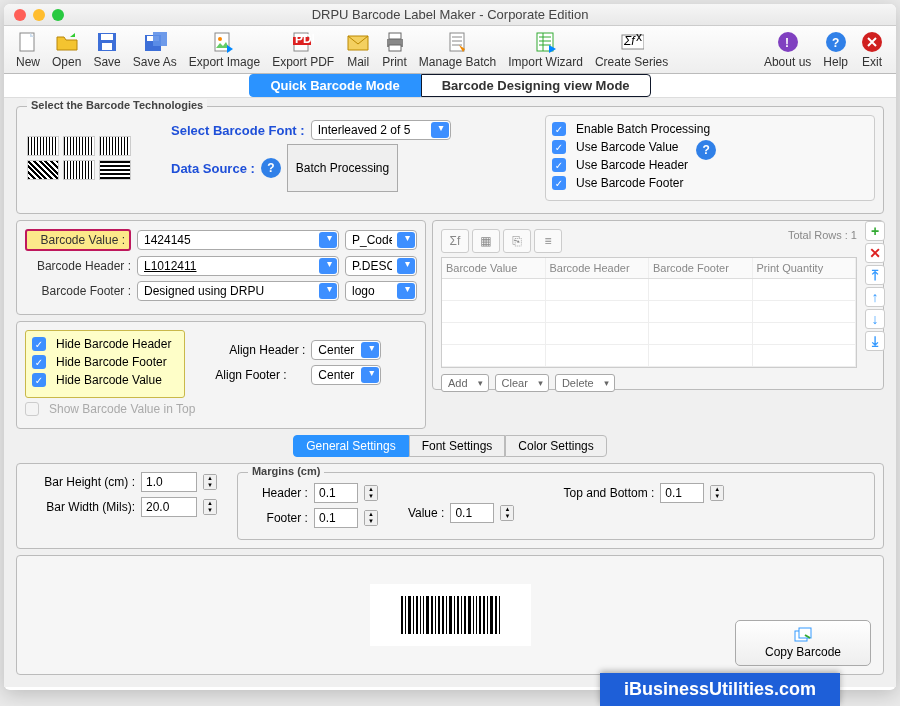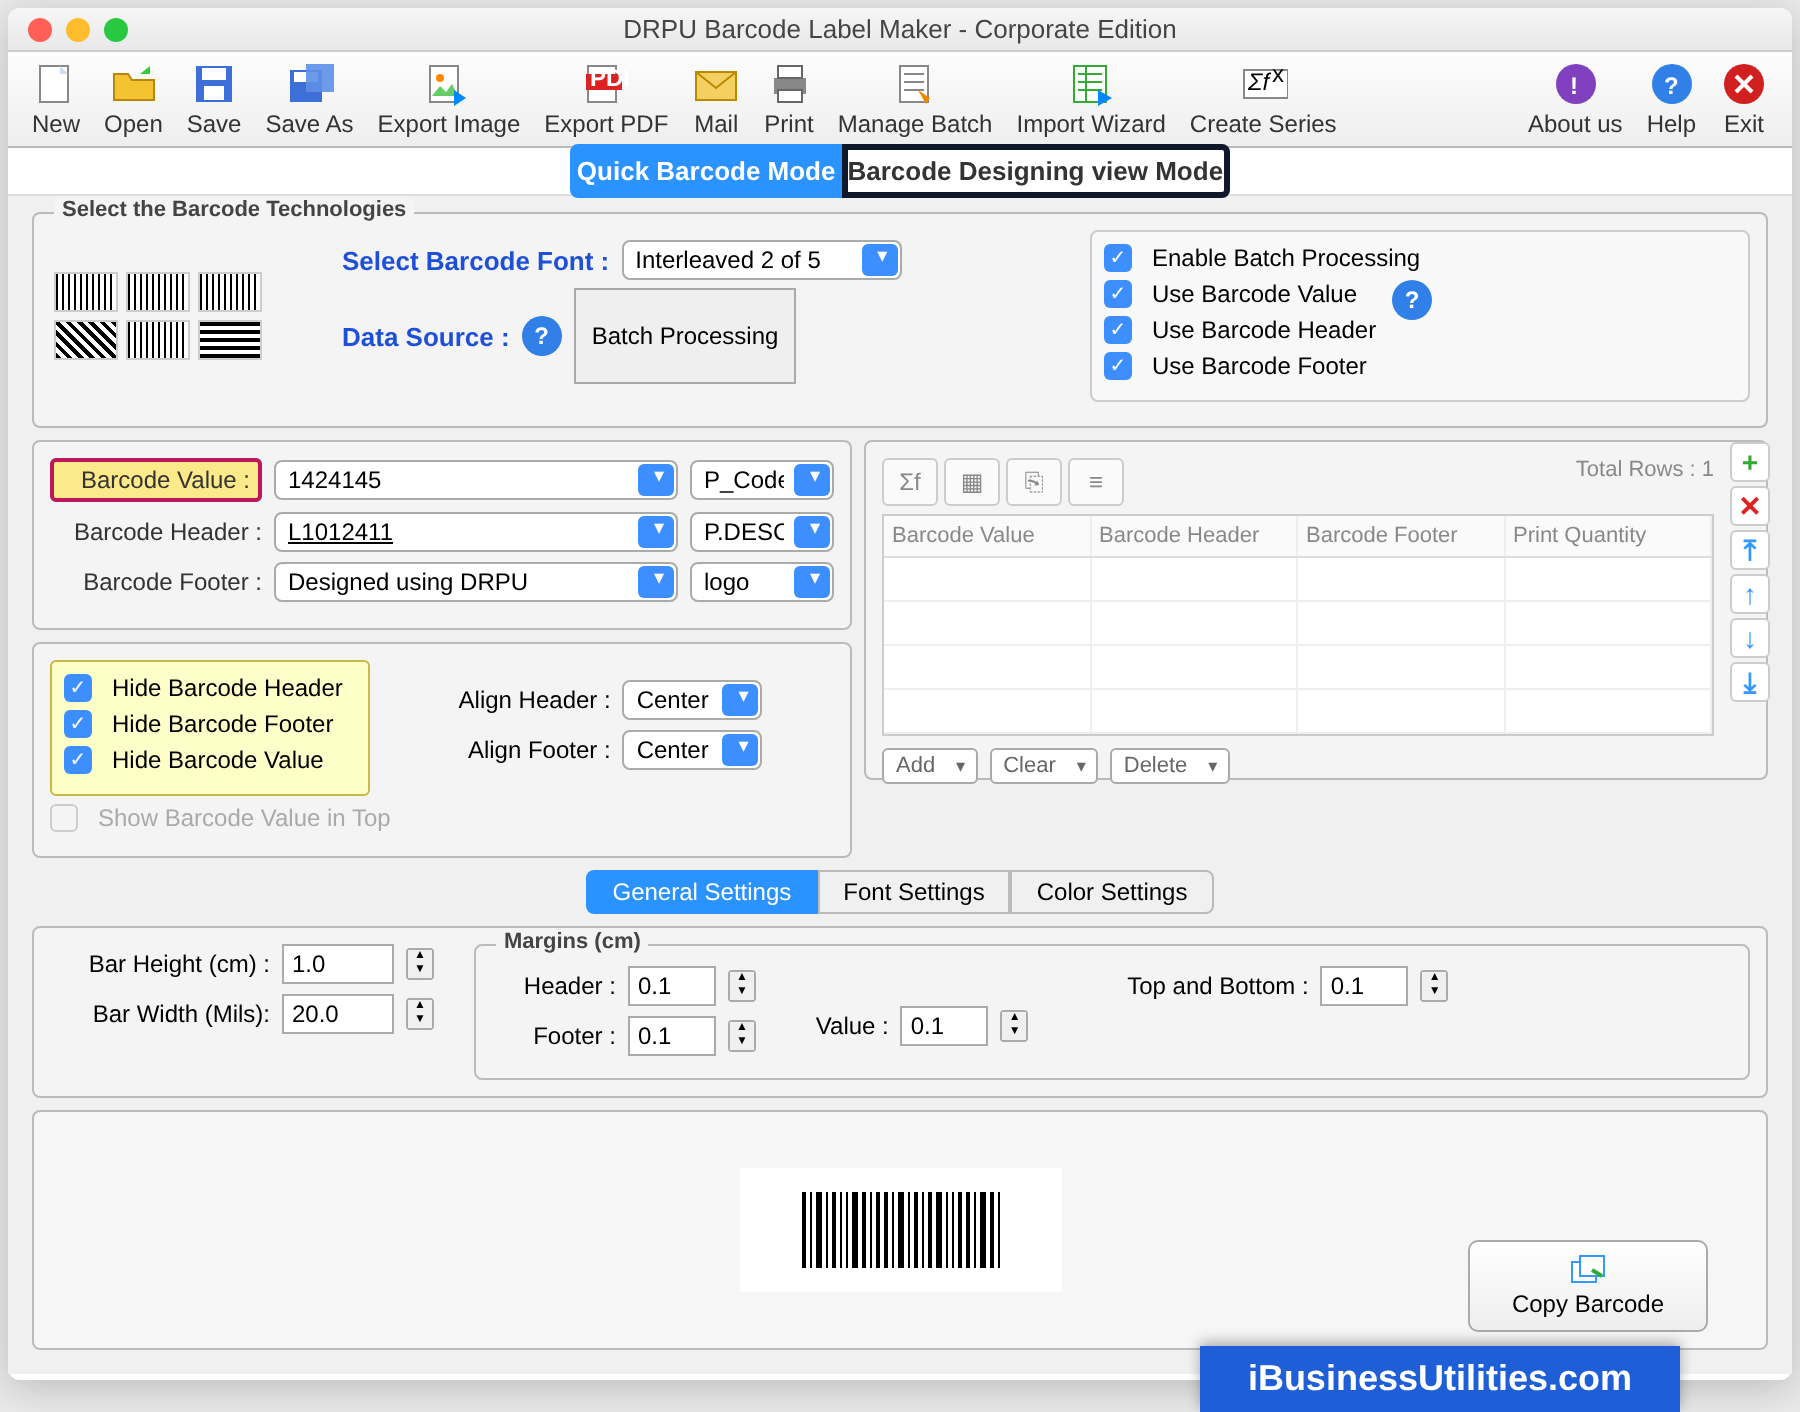--- a/index.html
+++ b/index.html
@@ -8,21 +8,21 @@
 .titlebar{height:22px;background:linear-gradient(#f6f6f6,#e8e8e8);border-radius:6px 6px 0 0;border-bottom:1px solid #ccc;display:flex;align-items:center;position:relative}
 .traffic{display:flex;gap:7px;padding-left:10px}
 .tl{width:12px;height:12px;border-radius:50%}
 .tl.r{background:#ff5f57}.tl.y{background:#ffbd2e}.tl.g{background:#28c940}
 .wintitle{position:absolute;left:0;right:0;text-align:center;font-size:13px;color:#444}
 .toolbar{height:48px;background:linear-gradient(#fdfdfd,#eee);border-bottom:1px solid #bbb;display:flex;align-items:center;padding:0 6px}
 .tbtn{display:flex;flex-direction:column;align-items:center;margin:0 6px;cursor:pointer;font-size:11px;color:#333}
 .tbtn .ic{width:24px;height:24px;display:flex;align-items:center;justify-content:center;margin-bottom:1px}
 .spacer{flex:1}
 .modebar{height:24px;display:flex;justify-content:center;align-items:center;background:#fff;border-bottom:1px solid #ddd}
-.mtab{padding:3px 0;border:3px solid #0f172a;font-size:13px;font-weight:600;color:#333;cursor:pointer}
+.mtab{padding:3px 20px;border:1px solid #0f172a;font-size:13px;font-weight:600;color:#333;cursor:pointer}
 .mtab.active{background:#2b93ff;color:#fff;border-color:#2b93ff;border-radius:4px 0 0 4px}
 .mtab:last-child{border-radius:0 4px 4px 0}
 .content{background:#f0f0f0;padding:8px 12px;overflow:hidden}
 .fset{border:1px solid #bbb;border-radius:4px;padding:8px;margin-bottom:6px;background:#f4f4f4;position:relative}
 .ftitle{position:absolute;top:-8px;left:10px;background:#f4f4f4;padding:0 4px;font-size:11px;font-weight:600;color:#444}
 .row{display:flex;align-items:center;gap:6px;margin-bottom:4px}
 .lbl{color:#1e4fd8;font-weight:600;font-size:13px}
 .sel{appearance:none;border:1px solid #aaa;border-radius:4px;padding:2px 24px 2px 6px;background:#fff;position:relative}
 .selwrap{position:relative;display:inline-block}
 .selwrap::after{content:"";position:absolute;right:2px;top:2px;bottom:2px;width:18px;background:#3d8fff;border-radius:3px}
@@ -51,21 +51,21 @@
 .atb.active{background:#2b93ff;color:#fff;border-color:#2b93ff}
 .atb:first-child{border-radius:4px 0 0 4px}
 .atb:last-child{border-radius:0 4px 4px 0}
 .numinp{width:56px;border:1px solid #aaa;padding:2px 4px;background:#fff}
 .spn{display:inline-flex;flex-direction:column;border:1px solid #aaa;border-radius:2px}
 .spn span{font-size:6px;padding:0 3px;line-height:7px;cursor:pointer;background:#f0f0f0}
 .preview{border:1px solid #bbb;background:#f6f6f6;height:120px;border-radius:4px;display:flex;align-items:center;justify-content:center;margin-bottom:4px;position:relative}
 .barcode{background:#fff;padding:12px 30px;display:inline-block}
 .bars{display:flex;align-items:flex-end;height:38px}
 .bar{background:#000;margin:0 1px}
-.copybtn{position:absolute;right:29px;bottom:8px;border:1px solid #aaa;background:linear-gradient(#fff,#eee);padding:6px 14px;border-radius:5px;cursor:pointer;text-align:center;width:120px}
+.copybtn{position:absolute;right:12px;bottom:8px;border:1px solid #aaa;background:linear-gradient(#fff,#eee);padding:6px 14px;border-radius:5px;cursor:pointer;text-align:center;width:136px}
 .watermark{position:absolute;bottom:0;right:60px;background:#1e5fd8;color:#fff;padding:6px 24px;font-size:18px;font-weight:600;box-shadow:0 -2px 6px rgba(0,0,0,.3)}
 .bcicon{display:inline-block;width:32px;height:20px;border:1px solid #ccc;margin:2px;background:repeating-linear-gradient(90deg,#000 0,#000 1px,#fff 1px,#fff 3px)}
 .dropdown{border:1px solid #aaa;background:#fff;padding:2px 20px 2px 6px;position:relative;border-radius:3px;font-size:11px;color:#666}
 .dropdown::after{content:"▾";position:absolute;right:5px;top:3px;font-size:9px}
 .btnsrow{display:flex;gap:3px;margin-bottom:4px}
 .tinyic{width:28px;height:24px;border:1px solid #ccc;background:#fafafa;border-radius:3px;display:flex;align-items:center;justify-content:center;cursor:pointer;color:#888}
 svg{display:block}
 </style>
 </head>
 <body>
@@ -313,21 +313,21 @@
                 <span style="width:14px;height:14px;border:1px solid #ccc;border-radius:3px;margin-right:4px"></span>
                 <span>Show Barcode Value in Top</span>
               </div>
 </div>
 <div style="margin-top:10px">
 <div class="fldrow">
                 <span style="width:90px;text-align:right">Align Header :</span>
                 <span class="selwrap"><select class="sel" style="width:70px"><option>Center</option></select></span>
               </div>
 <div class="fldrow">
-                <span style="width:90px;text-align:right">Align Footer :</span>
+                <span style="width:90px;text-align:left">Align Footer :</span>
                 <span class="selwrap"><select class="sel" style="width:70px"><option>Center</option></select></span>
               </div>
 </div>
 </div>
 </div>
 
 <div class="rightcol">
 <div class="fset" style="height:170px;padding-right:26px">
 <div class="btnsrow">
 <div class="tinyic">Σf</div>

